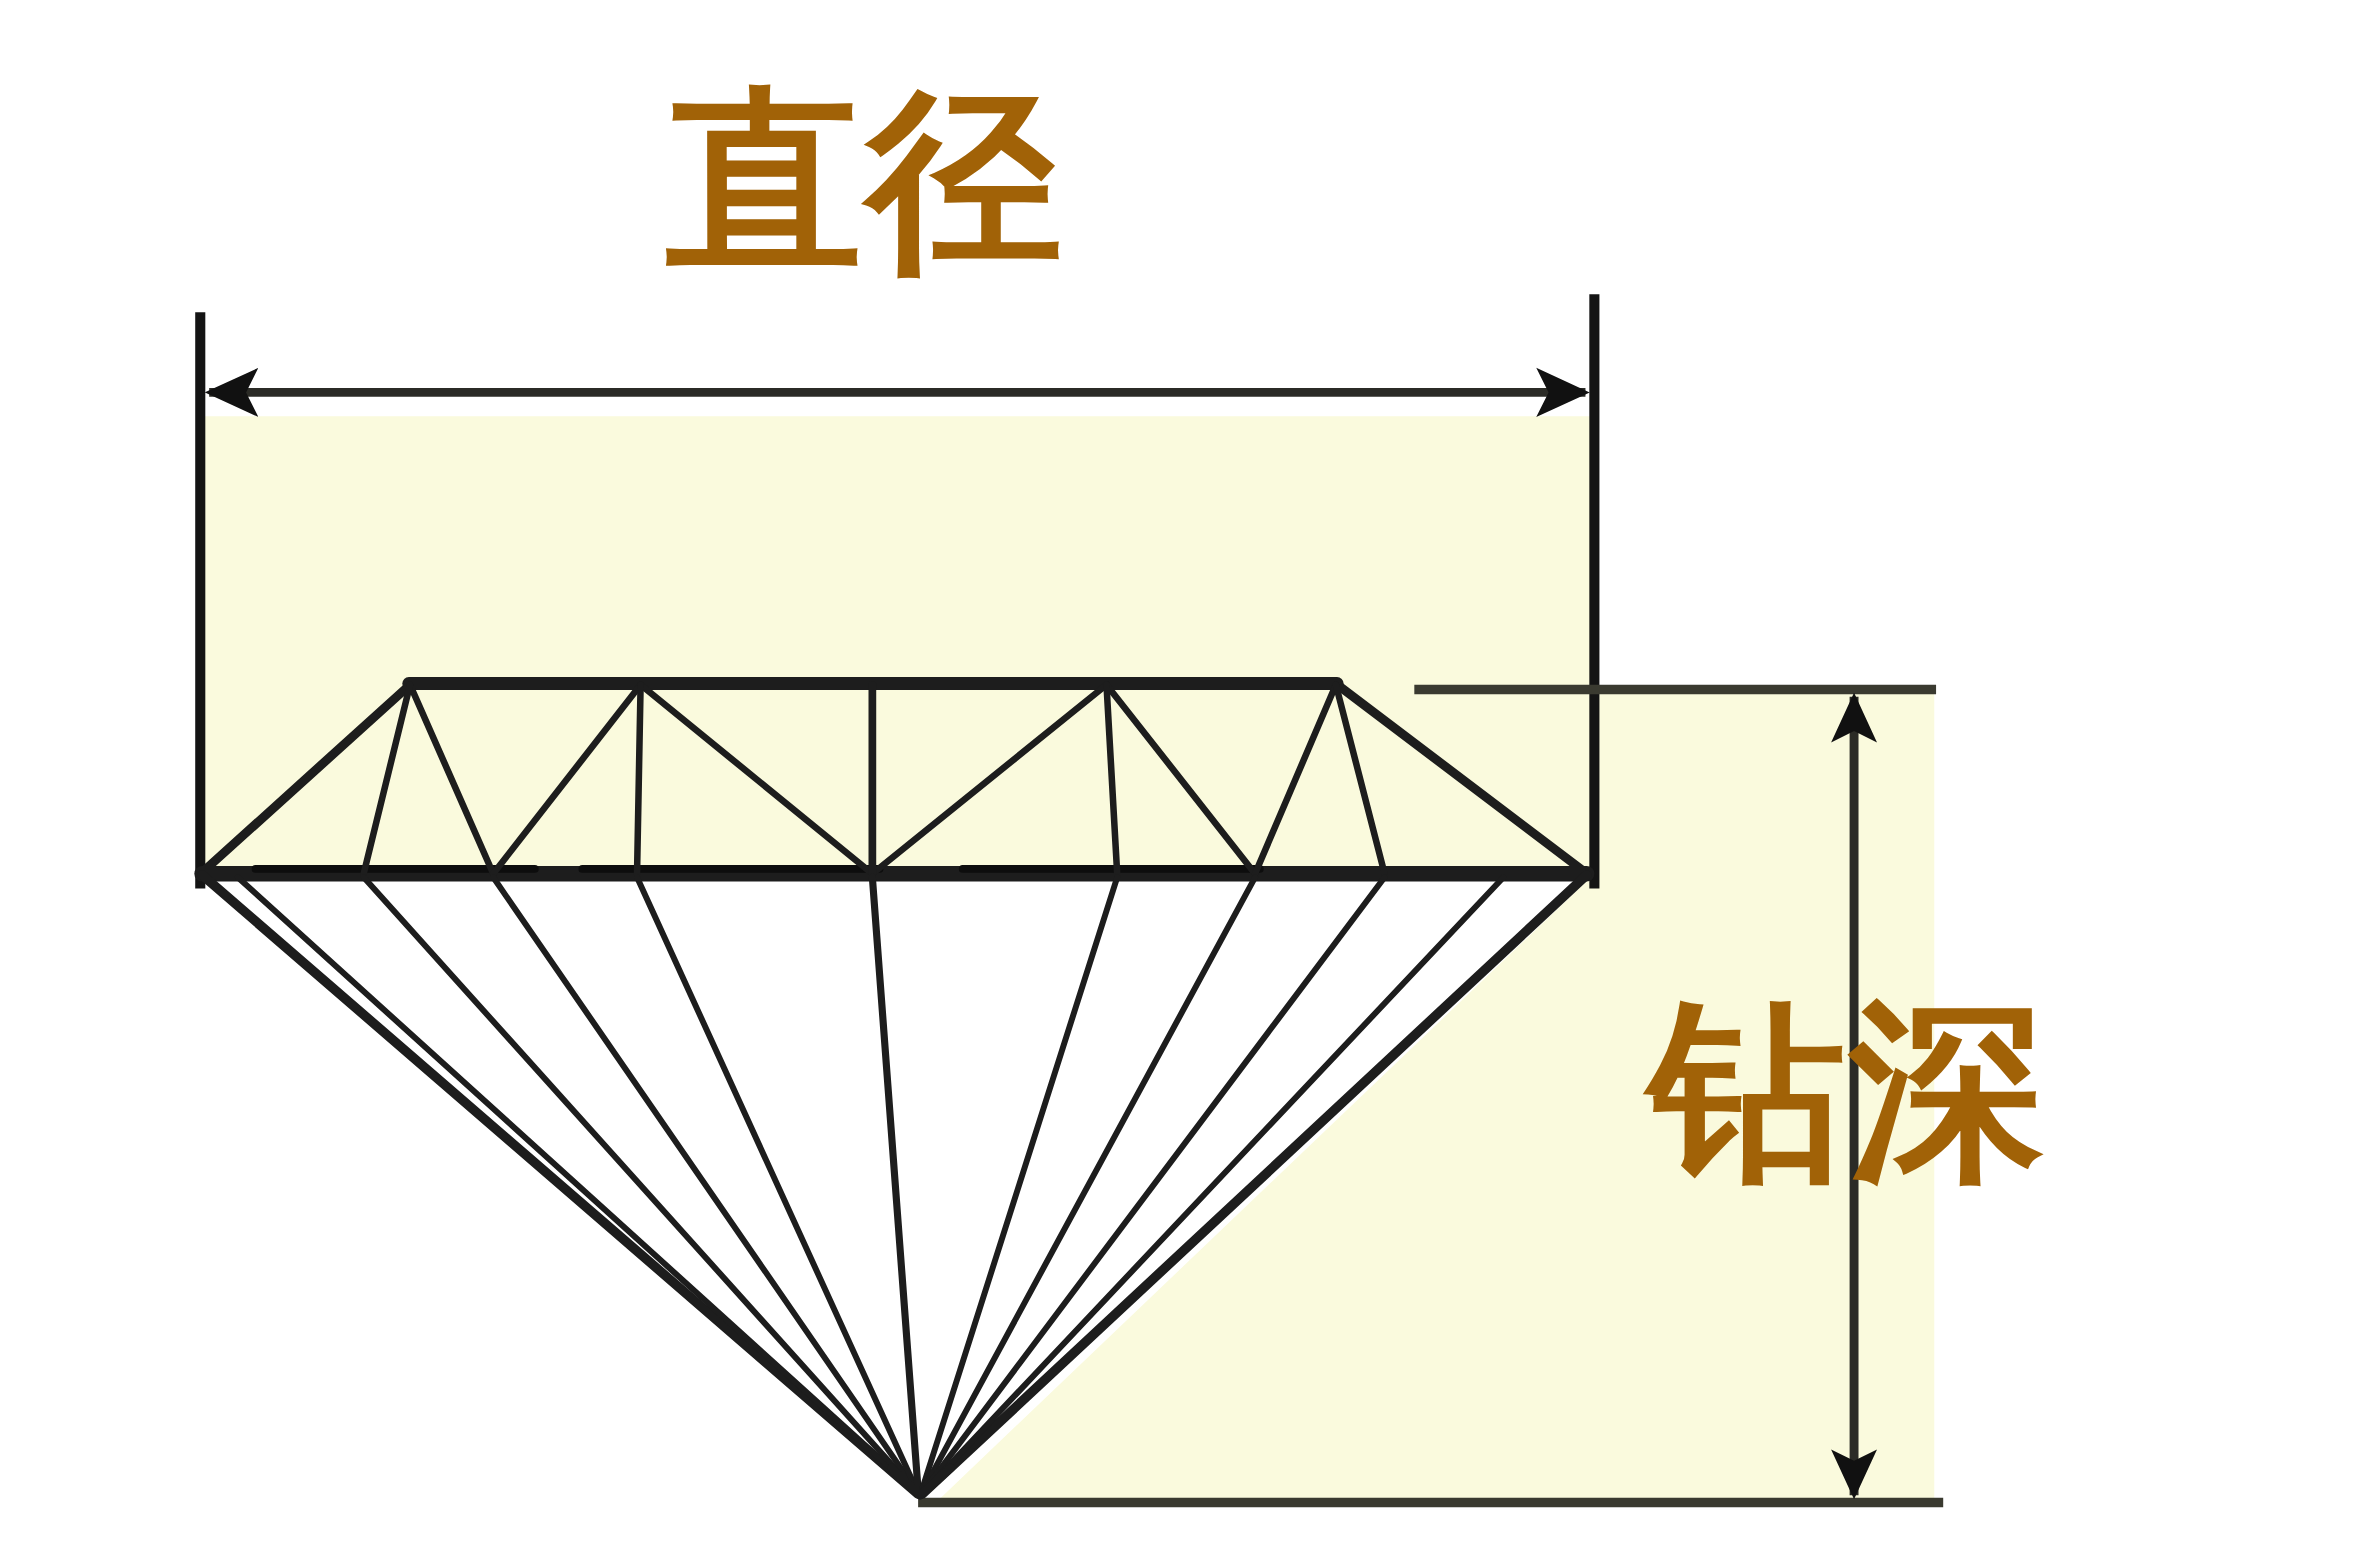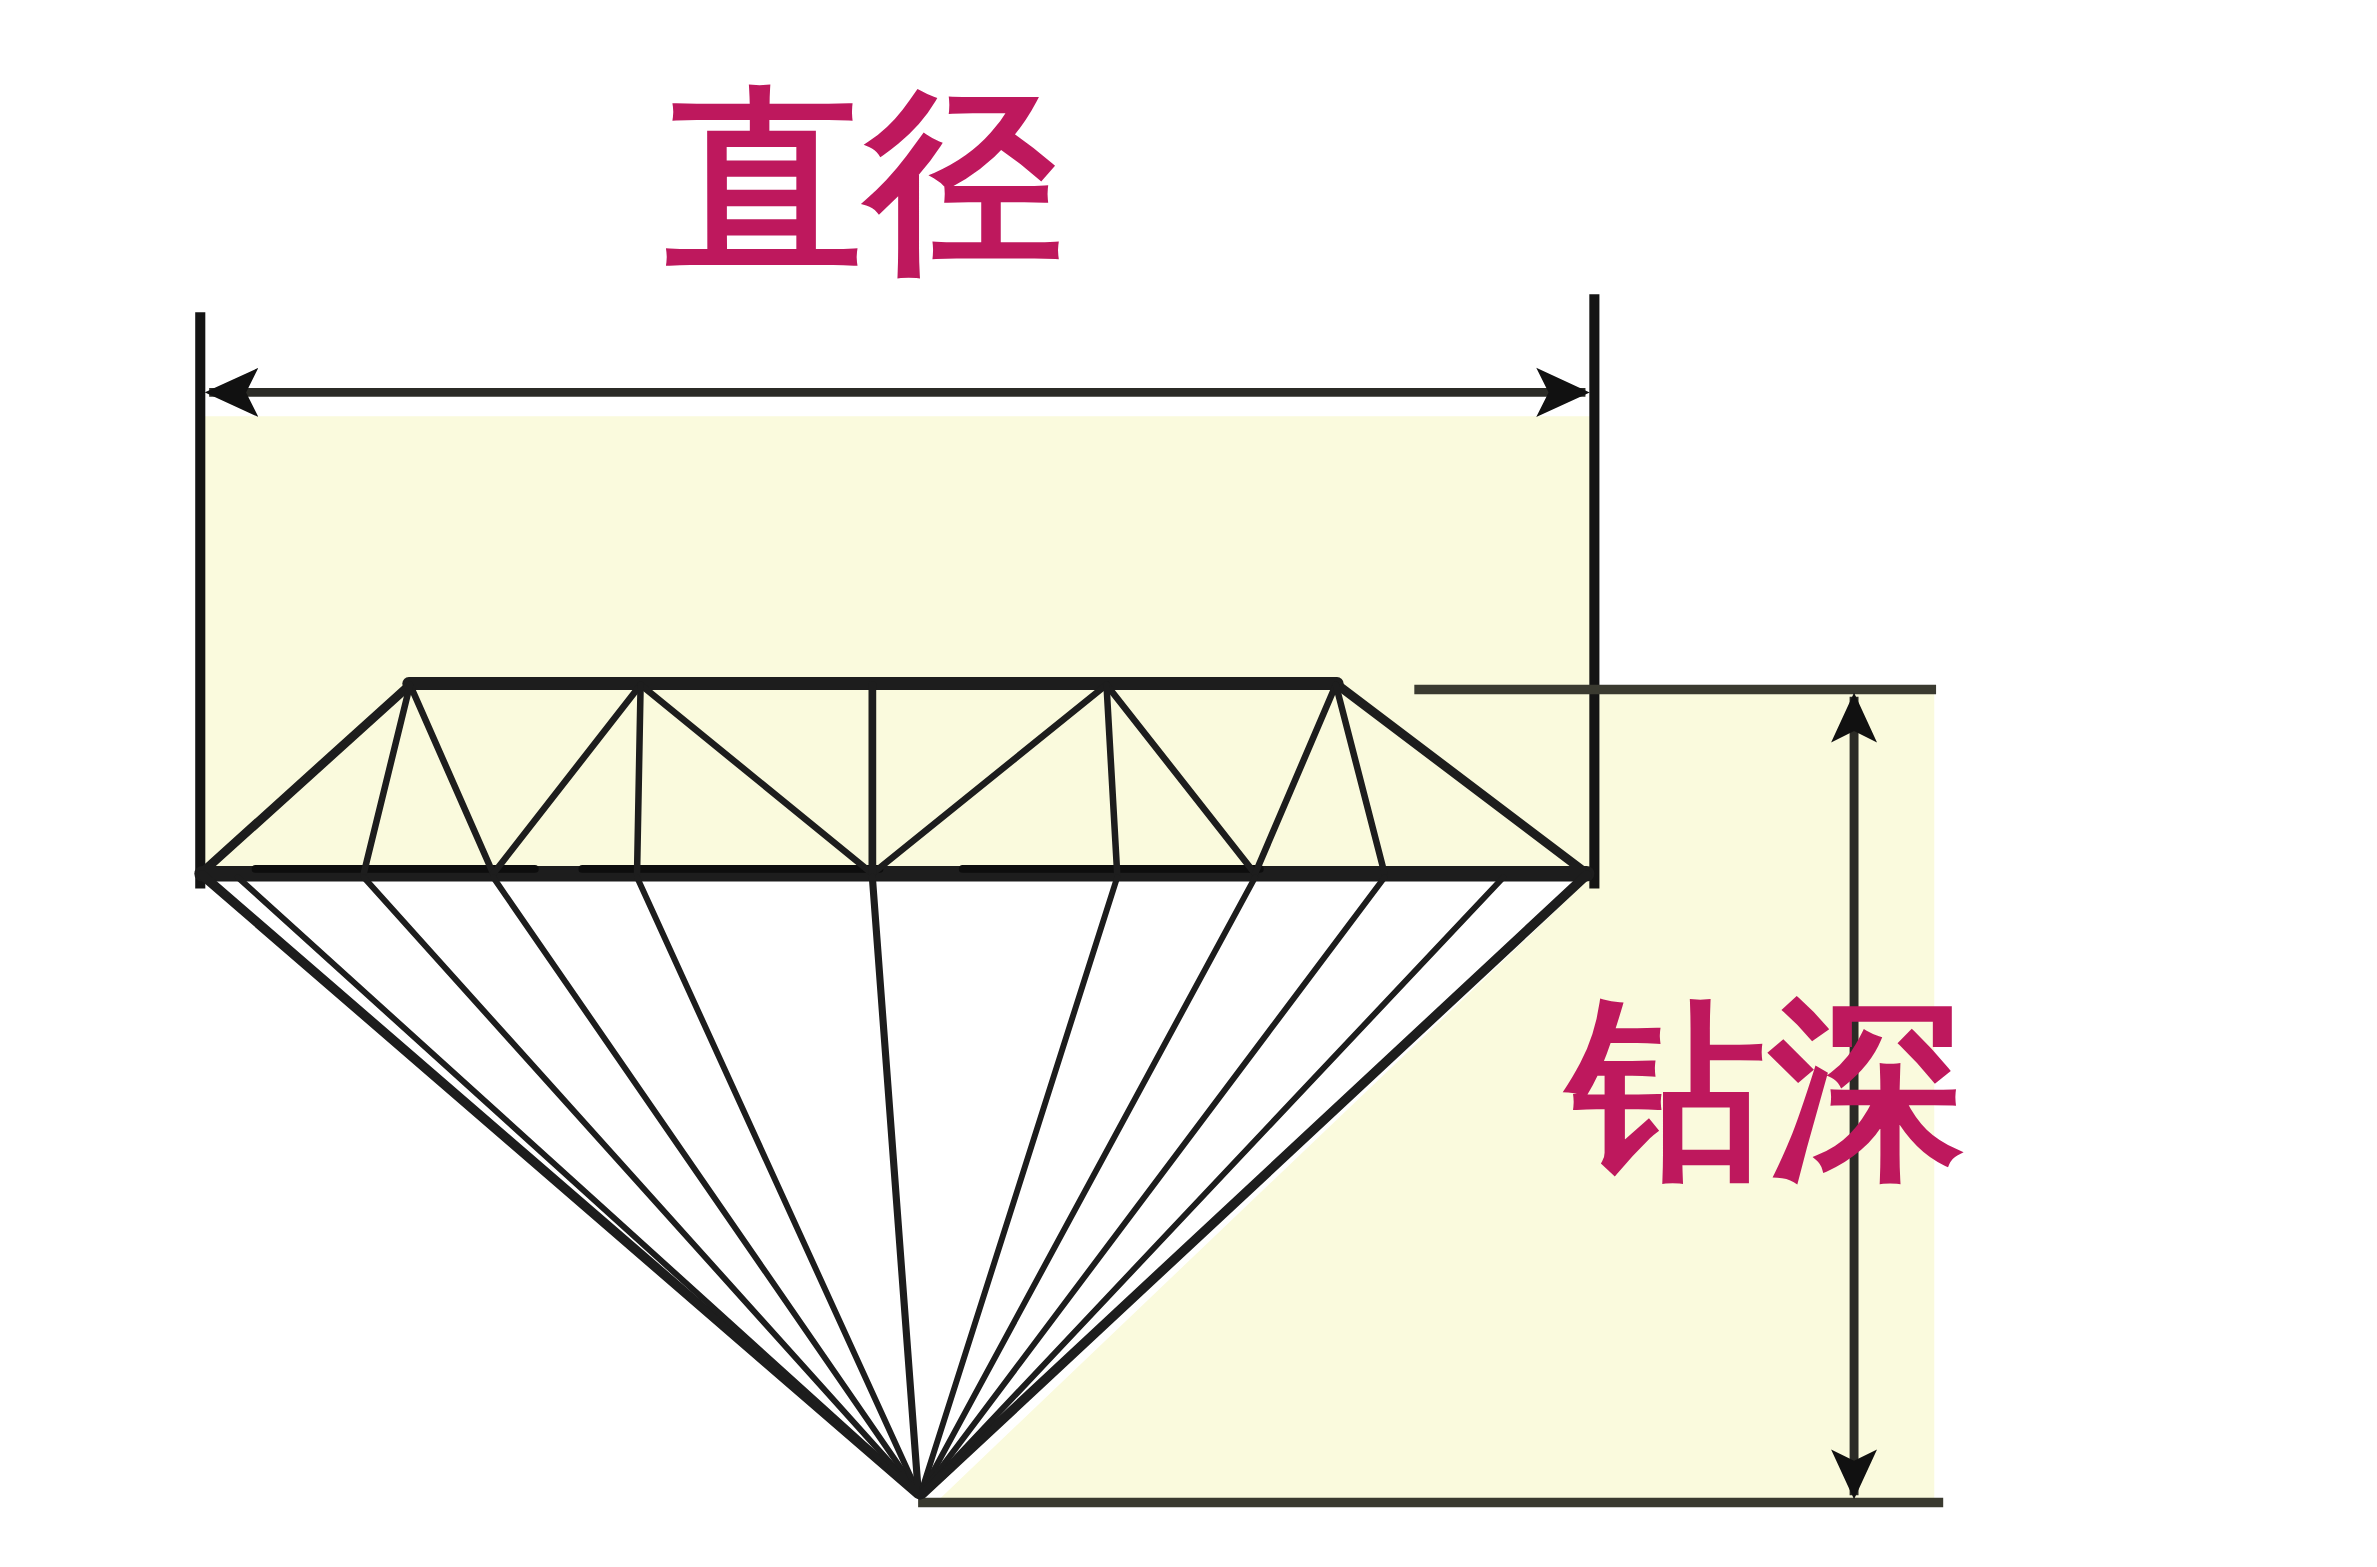--- a/index.html
+++ b/index.html
@@ -1,22 +1,22 @@
 <!DOCTYPE html>
 <html style="font-size:9.5px"><head>
 <meta charset="utf-8">
 <style>
   html,body{margin:0;padding:0;background:#ffffff;}
   body{width:2377px;height:1568px;font-family:"DejaVu Sans",sans-serif;}
   #stage{position:relative;width:2377px;height:1568px;background:#ffffff;overflow:hidden;}
   #art{position:absolute;left:0;top:0;width:2377px;height:1568px;}
-  .lbl{position:absolute;font-family:"DejaVu Sans",sans-serif;color:#be185d;
+  .lbl{position:absolute;font-family:"DejaVu Sans",sans-serif;color:#a16207;
        font-weight:700;letter-spacing:0.02em;white-space:nowrap;line-height:1;}
   #lbl-diameter{left:666px;top:83px;font-size:196px;}
-  #lbl-depth{left:1569px;top:993px;font-size:196px;font-family:Liberation Serif, serif;}
+  #lbl-depth{left:1649px;top:993px;font-size:196px;}
 </style>
 </head>
 <body>
 
 <div id="stage">
 
   <svg id="art" viewBox="0 0 4000 2638" xmlns="http://www.w3.org/2000/svg" shape-rendering="geometricPrecision">
 
     <defs>
 

